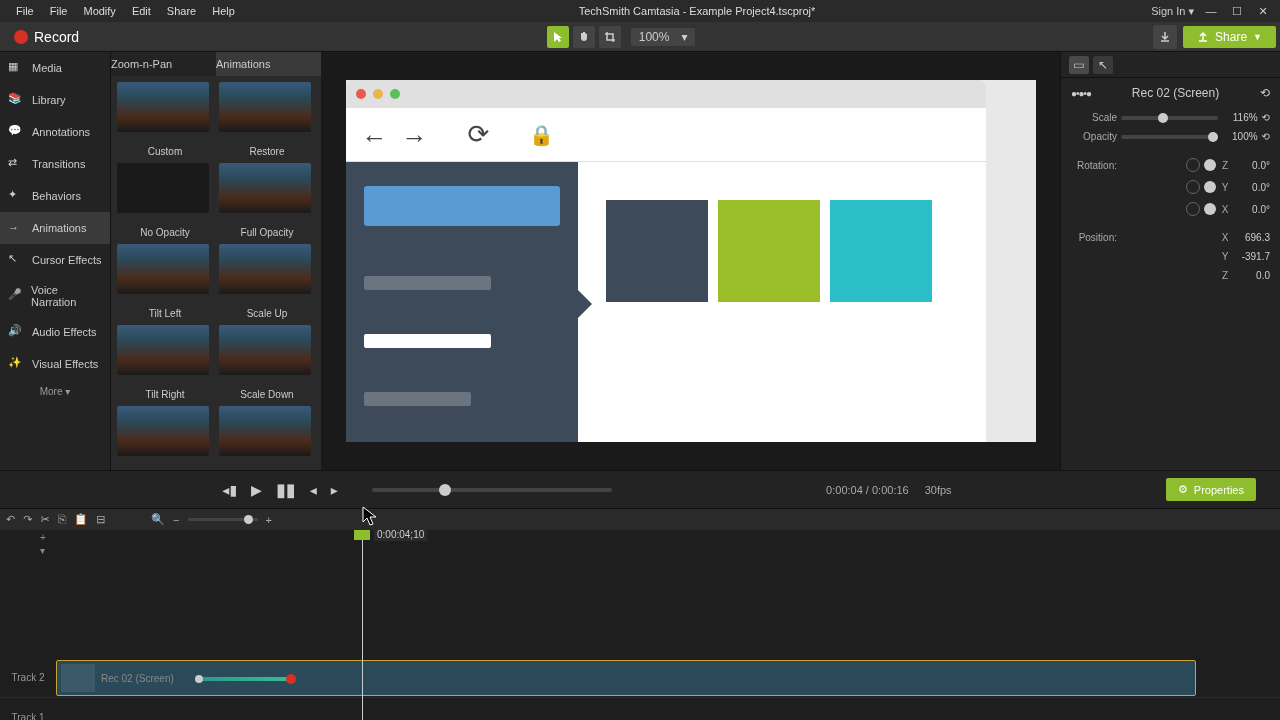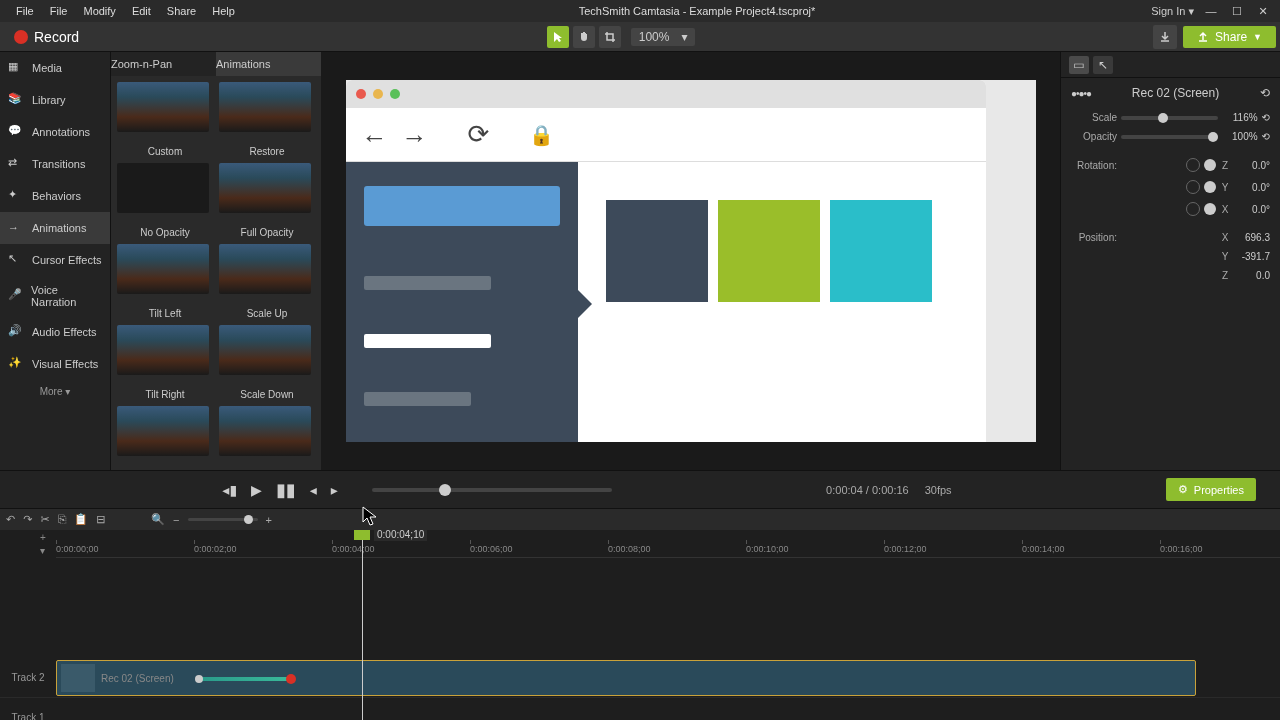--- a/index.html
+++ b/index.html
@@ -420,31 +420,20 @@
       <div class="knob" style="left:80%"></div>
     </div>
   <span class="tl-tool">+</span>
 </div>
 
 <div class="timeline">
   <div class="track-ctrls">
     <span>+</span>
     <span>▾</span>
   </div>
-  <div class="ruler" id="ruler">
-      <span class="ruler-tick" style="left: 0px;">0:00:00;00</span>
-      <span class="ruler-tick" style="left: 138px;">0:00:02;00</span>
-      <span class="ruler-tick" style="left: 276px;">0:00:04;00</span>
-      <span class="ruler-tick" style="left: 414px;">0:00:06;00</span>
-      <span class="ruler-tick" style="left: 552px;">0:00:08;00</span>
-      <span class="ruler-tick" style="left: 690px;">0:00:10;00</span>
-      <span class="ruler-tick" style="left: 828px;">0:00:12;00</span>
-      <span class="ruler-tick" style="left: 966px;">0:00:14;00</span>
-      <span class="ruler-tick" style="left: 1104px;">0:00:16;00</span>
-    </div>
   <div class="playhead" id="playhead" style="left: 362px;">
     <div class="playhead-handle"></div>
     <div class="playhead-time">0:00:04;10</div>
   </div>
   <div class="tracks">
     <div class="track-spacer"></div>
     <div class="track">
       <div class="track-label">Track 2</div>
       <div class="track-content">
         <div class="clip" id="clip0" style="left: 0px; width: 1140px;">

